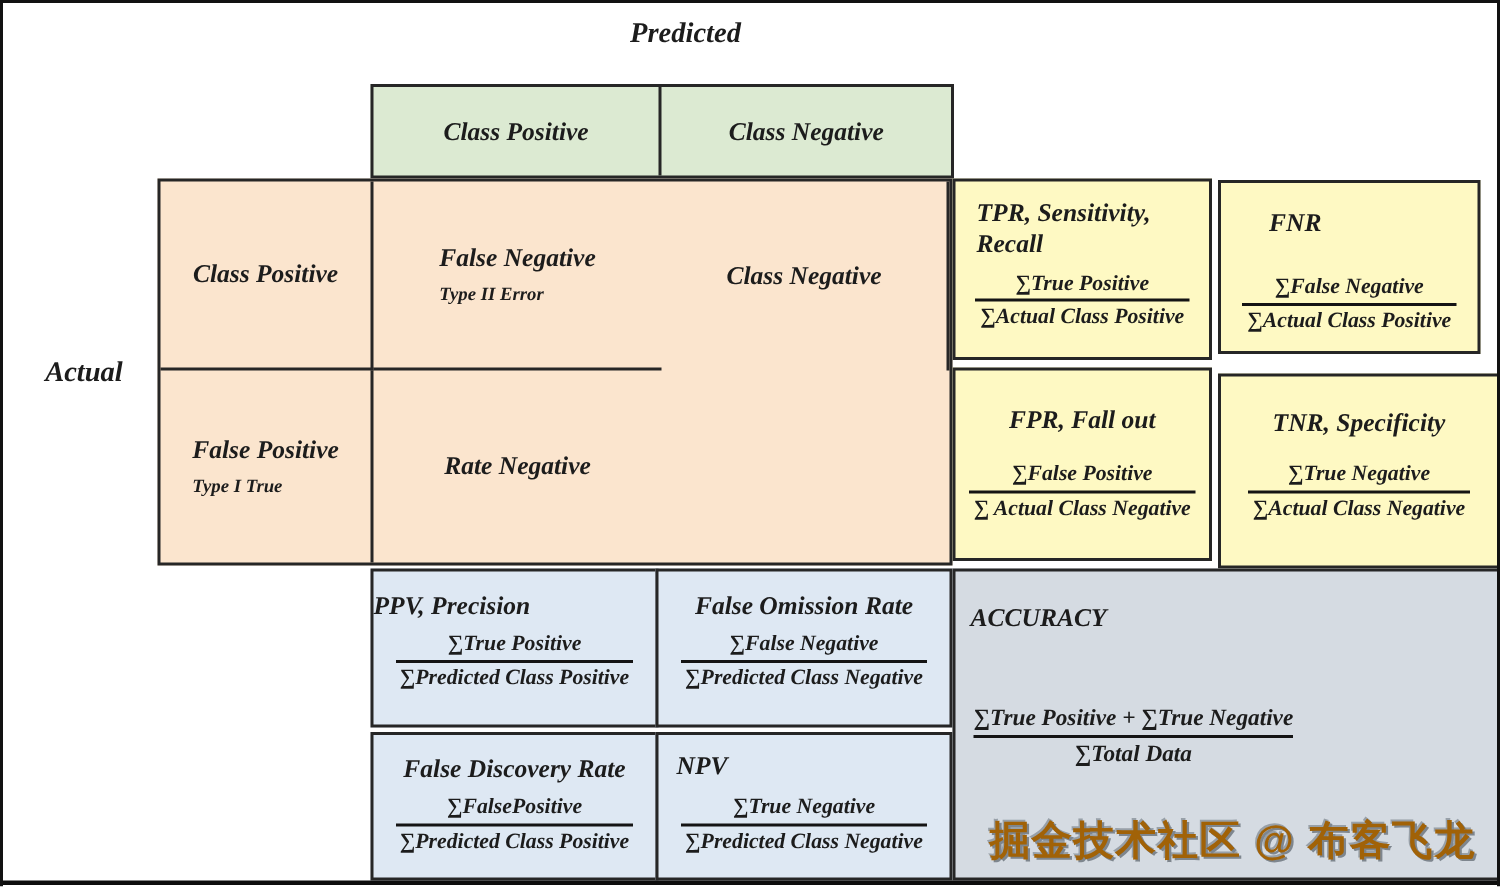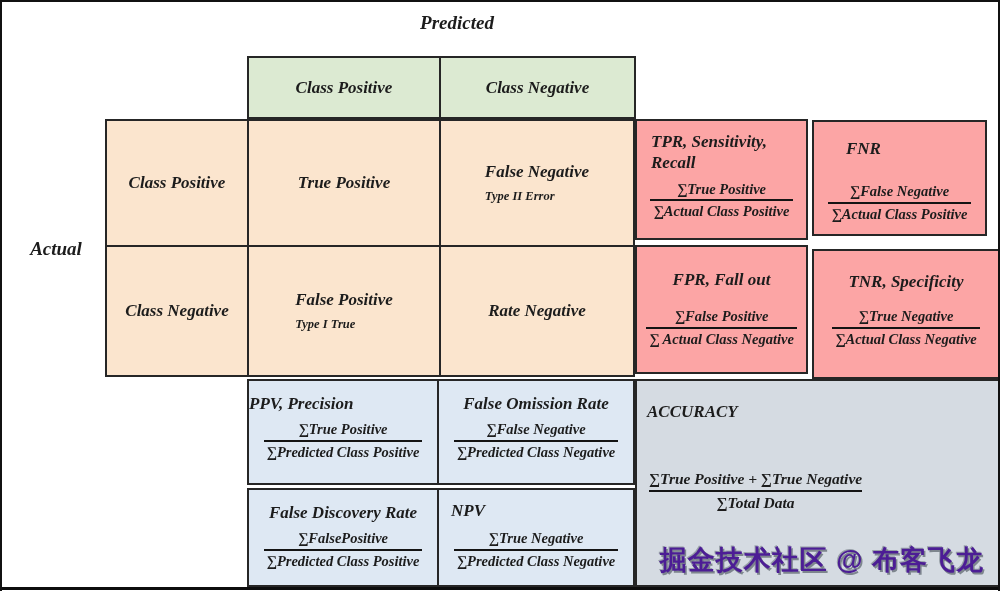--- a/index.html
+++ b/index.html
@@ -43,21 +43,21 @@
   }
   .og-cell.col-last { border-right:none; }
   .og-cell.row-last { border-bottom:none; }
   .cell-inner { text-align:left; }
   .cell-title { font-style:italic; font-weight:700; font-size:17px; text-align:center; }
   .cell-sub   { font-style:italic; font-weight:700; font-size:12.5px; margin-top:7px; text-align:left; }
 
   
   .metric {
     position:absolute; box-sizing:border-box;
-    border:2px solid #262626; background:#fca5a5;
+    border:2px solid #262626; background:#fef9c3;
     padding-top:10px;
   }
   .m-title { font-style:italic; font-weight:700; font-size:17px; line-height:1.25; }
   .t-left   { text-align:left;  padding-left:12px;  padding-right:6px; }
   .t-center { text-align:center; padding:0 4px; }
   .t-right  { text-align:left; padding-right:10px; }
   .frac-wrap { text-align:center; margin-top:10px; }
   .frac {
     display:inline-block; text-align:center;
     font-style:italic; font-weight:700; font-size:14.5px; line-height:1.4;
@@ -88,21 +88,21 @@
 
   .box-acc { left:633px; top:377px; width:365px; height:208px; background:#d5dbe2; padding-top:20px; }
   .box-acc .m-title { padding-left:10px; }
   .box-acc .frac-wrap { text-align:left; padding-left:12px; margin-top:46px; }
   .box-acc .frac { font-size:15.5px; }
 
   .watermark {
     position:absolute; right:14px; top:540px;
     font-family:"Liberation Sans", sans-serif;
     font-weight:700; font-size:27px; letter-spacing:1px;
-    color:#4c1d95;
+    color:#a16207;
     text-shadow:1.5px 1.5px 0 #7e868e, -1px -1px 0 #98a0a8;
     white-space:nowrap;
   }
   .bottom-border-strip {
     position:absolute; left:0; right:0; top:585px; height:3px; background:#0d0d0d;
   }
 </style>
 </head>
 <body>
 
@@ -112,23 +112,20 @@
   <div class="axis-title axis-actual">Actual</div>
 
   <div class="green-header">
     <div class="gh-cell">Class Positive</div>
     <div class="gh-cell gh-right">Class Negative</div>
   </div>
 
   <div class="orange-grid">
     <div class="og-cell">
       <div class="cell-title">Class Positive</div>
-    </div>
-    <div class="og-cell">
-      <div class="cell-title">True Positive</div>
     </div>
     <div class="og-cell col-last">
       <div class="cell-inner">
         <div class="cell-title">False Negative</div>
         <div class="cell-sub">Type II Error</div>
       </div>
     </div>
     <div class="og-cell row-last">
       <div class="cell-title">Class Negative</div>
     </div>

